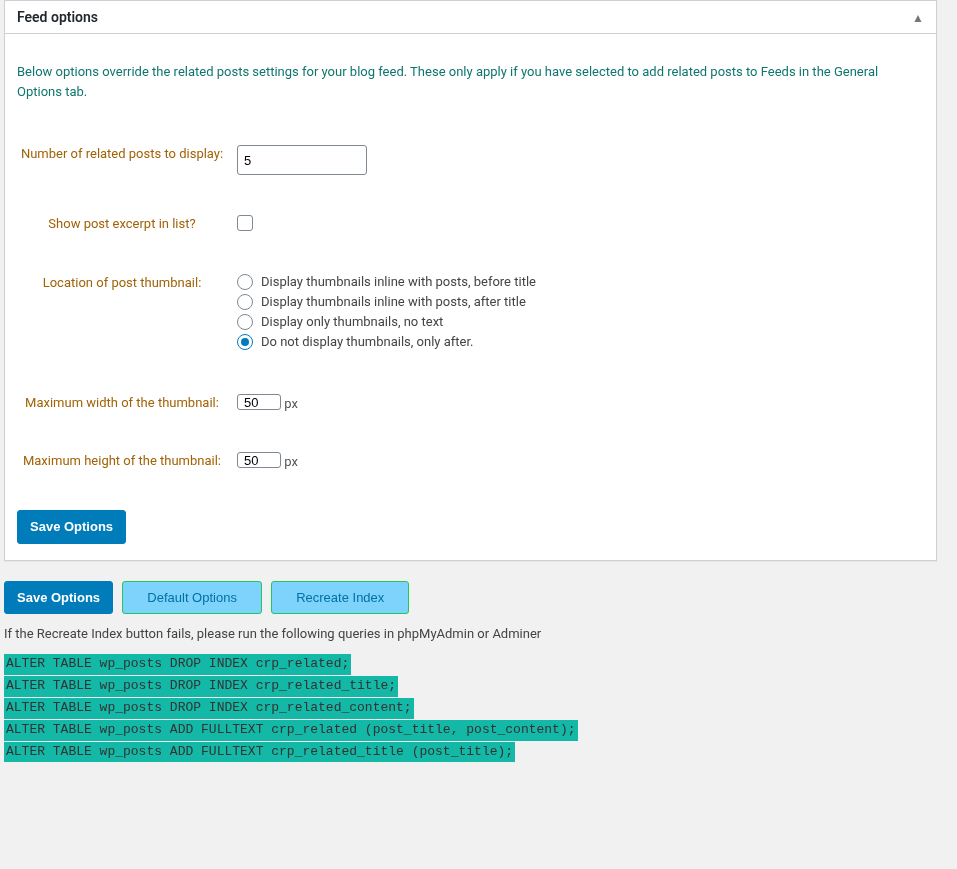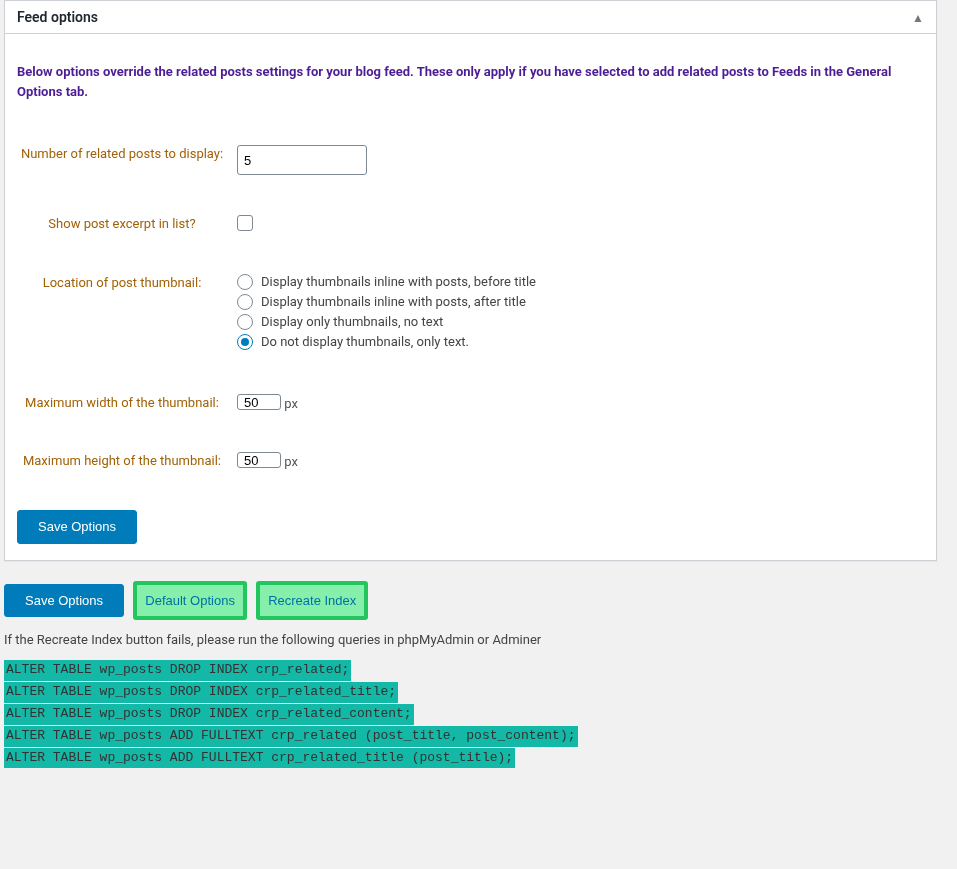--- a/index.html
+++ b/index.html
@@ -37,22 +37,22 @@
   .toggle-indicator {
     color: #72777c;
     font-size: 12px;
     cursor: pointer;
     user-select: none;
   }
   .inside {
     padding: 12px 12px 16px 12px;
   }
   .desc {
-    font-weight: 700;
-    color: #4c1d95;
+    font-weight: 400;
+    color: #0f766e;
     margin: 16px 0 24px 0;
     line-height: 1.5;
   }
   .form-table {
     width: 100%;
     border-collapse: collapse;
   }
   .form-table th {
     text-align: center;
     vertical-align: top;
@@ -132,32 +132,33 @@
   }
   .radio-label {
     color: #444;
   }
   .button-primary {
     display: inline-block;
     background: #007cba;
     color: #fff;
     border: 1px solid #007cba;
     border-radius: 3px;
-    padding: 6px 20px;
-    font-size: 13px;
-    cursor: pointer;
-    line-height: 1.5;
+    padding: 6px 12px;
+    font-size: 13px;
+    cursor: pointer;
+    line-height: 1.5;
+    font-weight: bold;
   }
   .button-secondary {
     display: inline-block;
-    background: #86efac;
+    background: #7dd3fc;
     color: #0071a1;
-    border: 4px solid #22c55e;
-    border-radius: 3px;
-    padding: 6px 8px;
+    border: 1px solid #22c55e;
+    border-radius: 3px;
+    padding: 6px 24px;
     font-size: 13px;
     cursor: pointer;
     line-height: 1.5;
     margin-left: 6px;
   }
   .submit-row {
     margin-top: 20px;
   }
   .footer-buttons {
     margin-top: 10px;
@@ -219,21 +220,21 @@
             <div class="radio-row">
               <input type="radio" name="thumbloc" style="">
               <span class="radio-label">Display thumbnails inline with posts, after title</span>
             </div>
             <div class="radio-row">
               <input type="radio" name="thumbloc" style="">
               <span class="radio-label">Display only thumbnails, no text</span>
             </div>
             <div class="radio-row">
               <input type="radio" name="thumbloc" checked="" style="">
-              <span class="radio-label">Do not display thumbnails, only text.</span>
+              <span class="radio-label">Do not display thumbnails, only after.</span>
             </div>
           </td>
         </tr>
         <tr>
           <th>Maximum width of the thumbnail:</th>
           <td>
             <input type="text" class="small-text" value="50" style="">
             <span class="px-label">px</span>
           </td>
         </tr>

